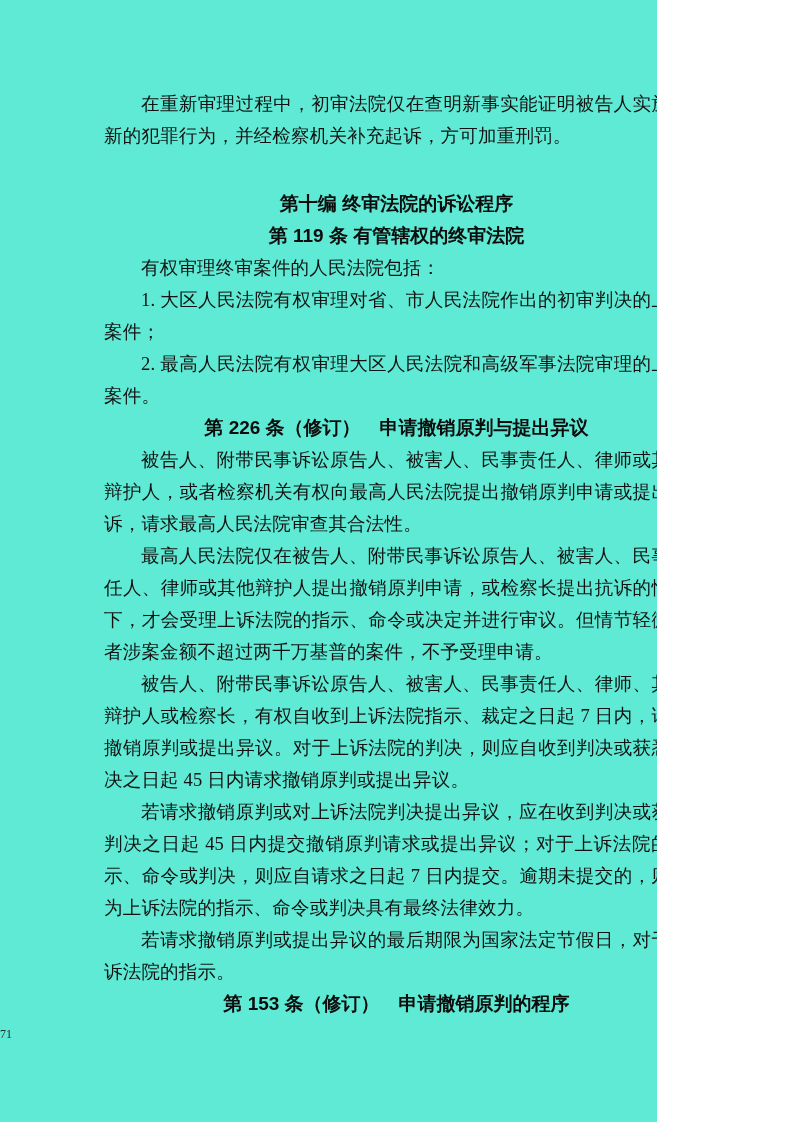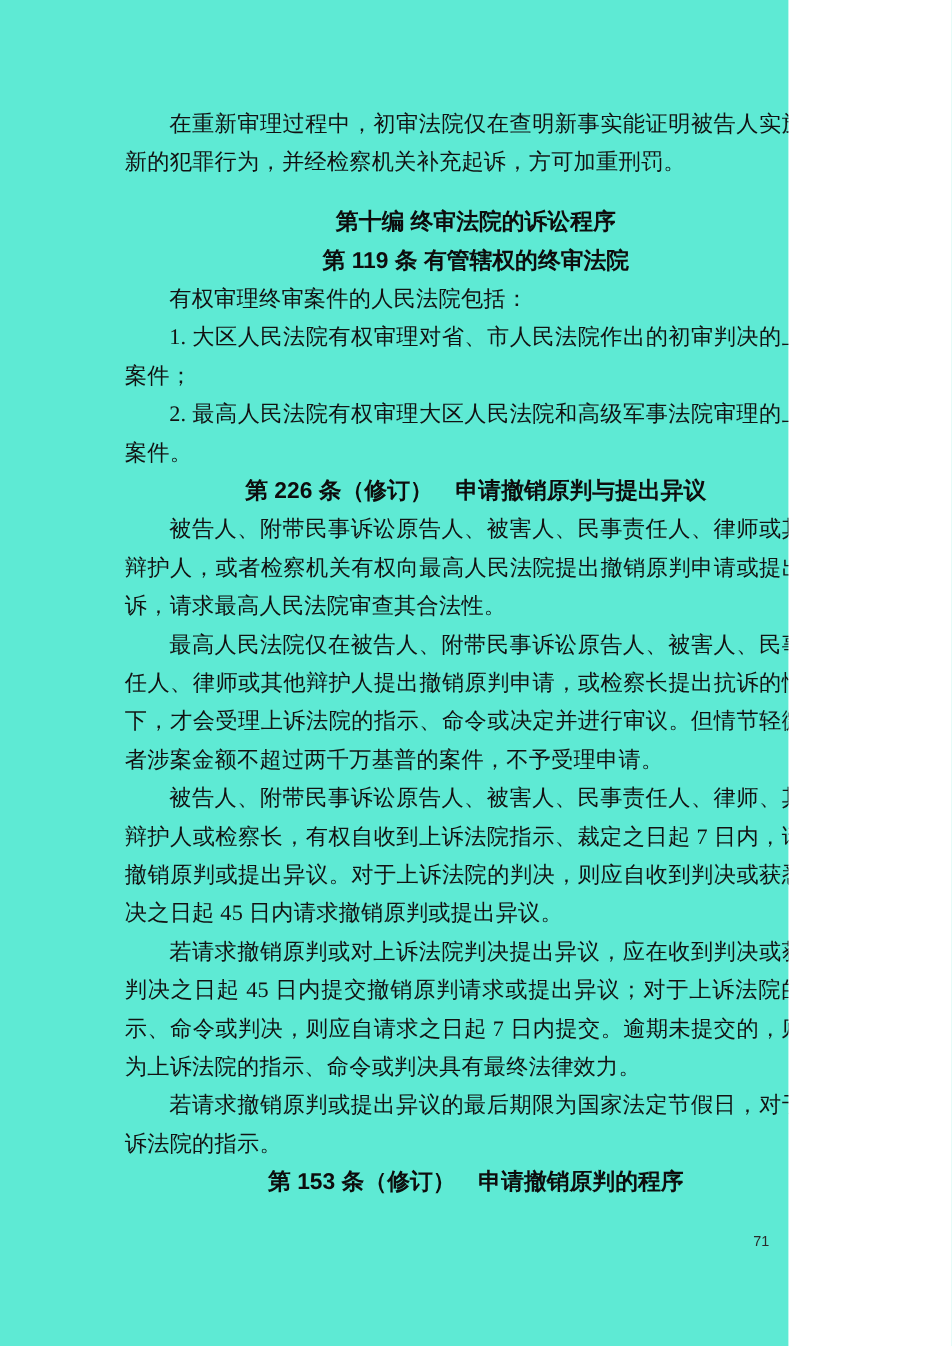--- a/index.html
+++ b/index.html
@@ -35,31 +35,31 @@
     margin: 0;
     font-size: 19px;
     line-height: 32px;
     font-weight: 700;
     text-align: center;
     text-indent: 0;
     font-family: "Liberation Sans", "DejaVu Sans", sans-serif;
     color: #0d0d0d;
   }
   .gap-before {
-    margin-top: 18px;
+    margin-top: 36px;
   }
   .footer {
     position: absolute;
     left: 0;
-    right: 16px;
+    right: 0;
     top: 1026px;
-    text-align: right;
+    text-align: left;
     font-size: 12px;
     line-height: 16px;
-    font-family: Liberation Sans, sans-serif;
+    font-family: Liberation Serif, serif;
     color: #2b2b2b;
   }
 </style>
 </head>
 <body>
 
 <div class="page">
   <div class="content">
 
     <p class="para">在重新审理过程中，初审法院仅在查明新事实能证明被告人实施了新的犯罪行为，并经检察机关补充起诉，方可加重刑罚。</p>

